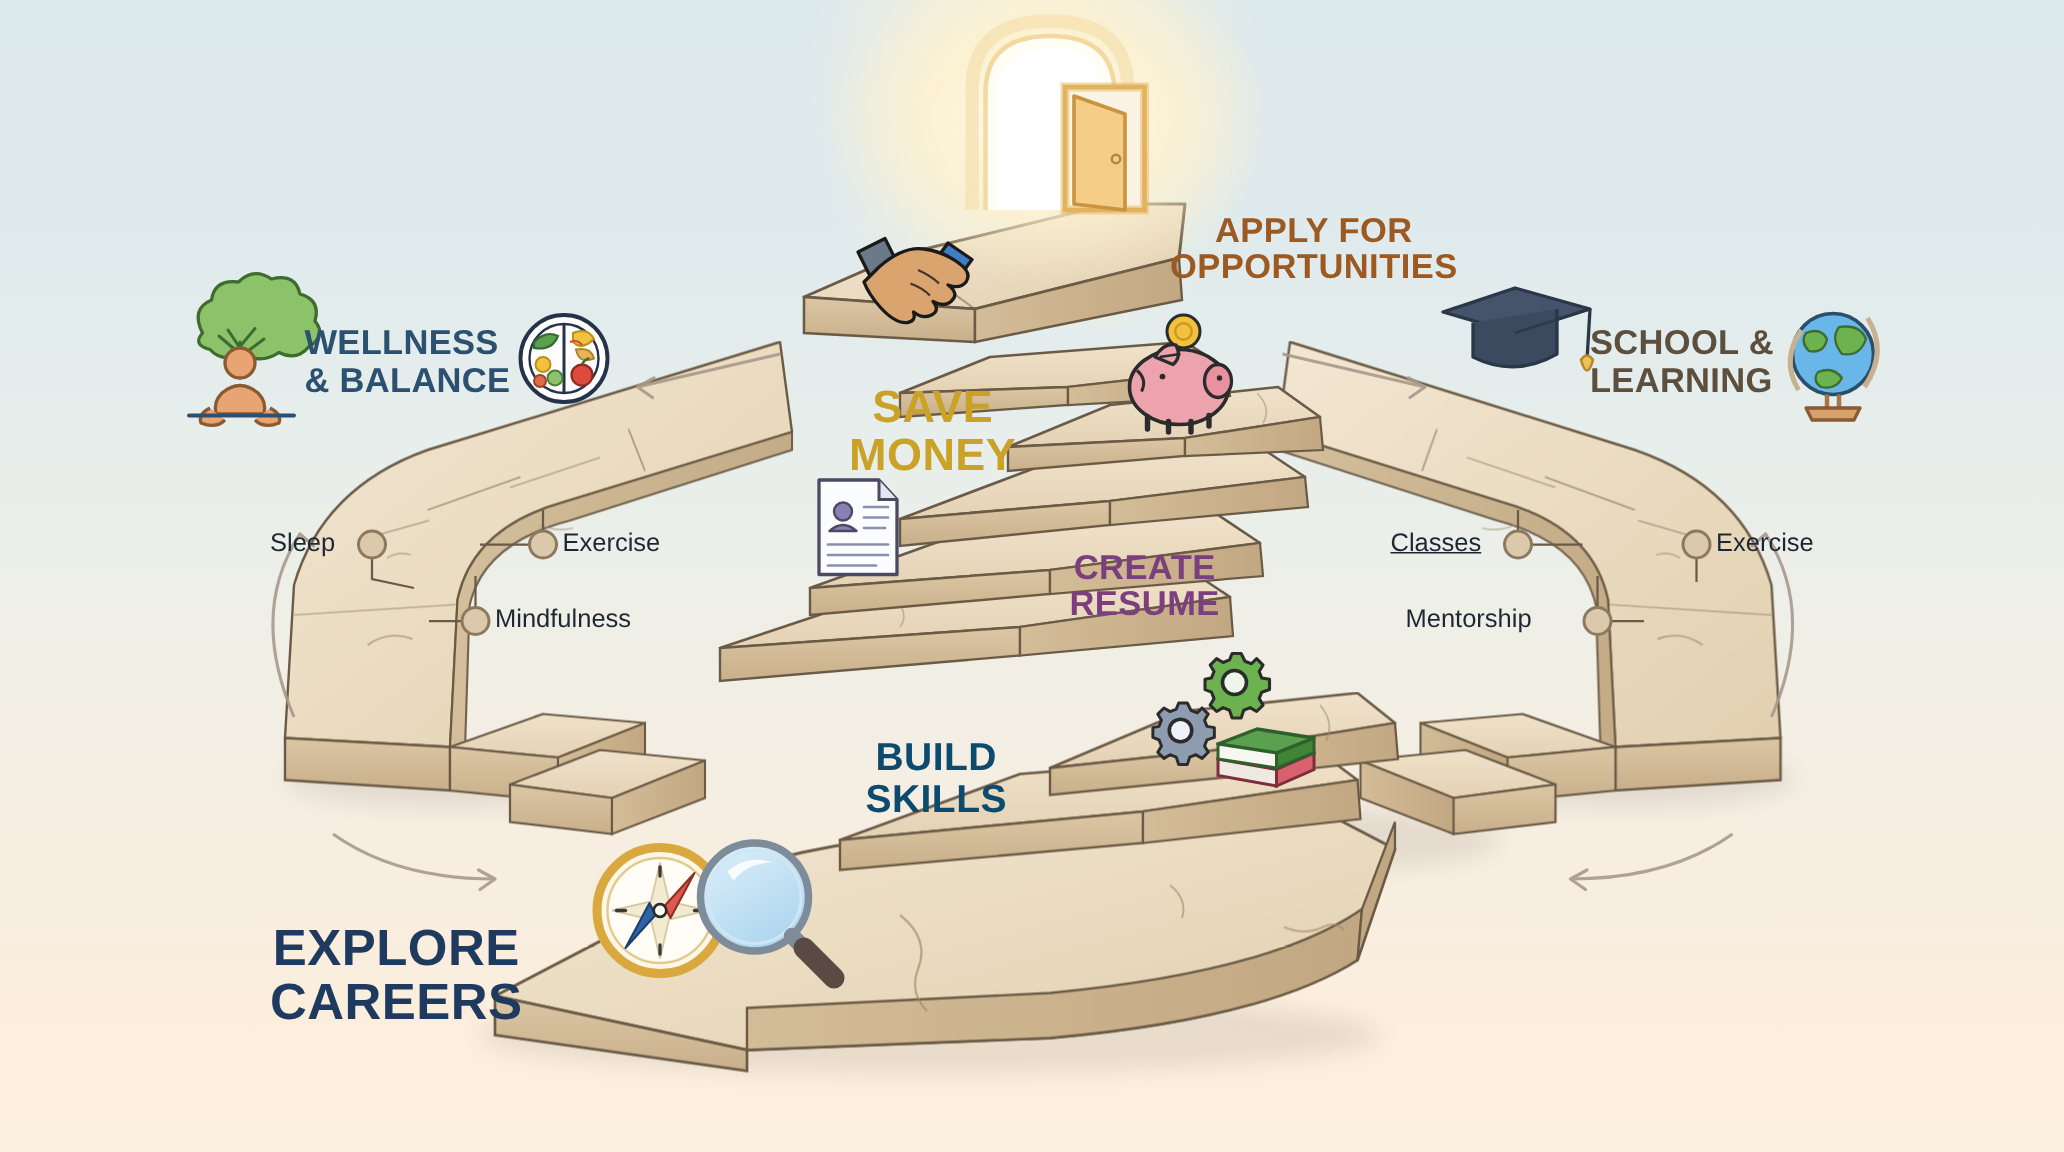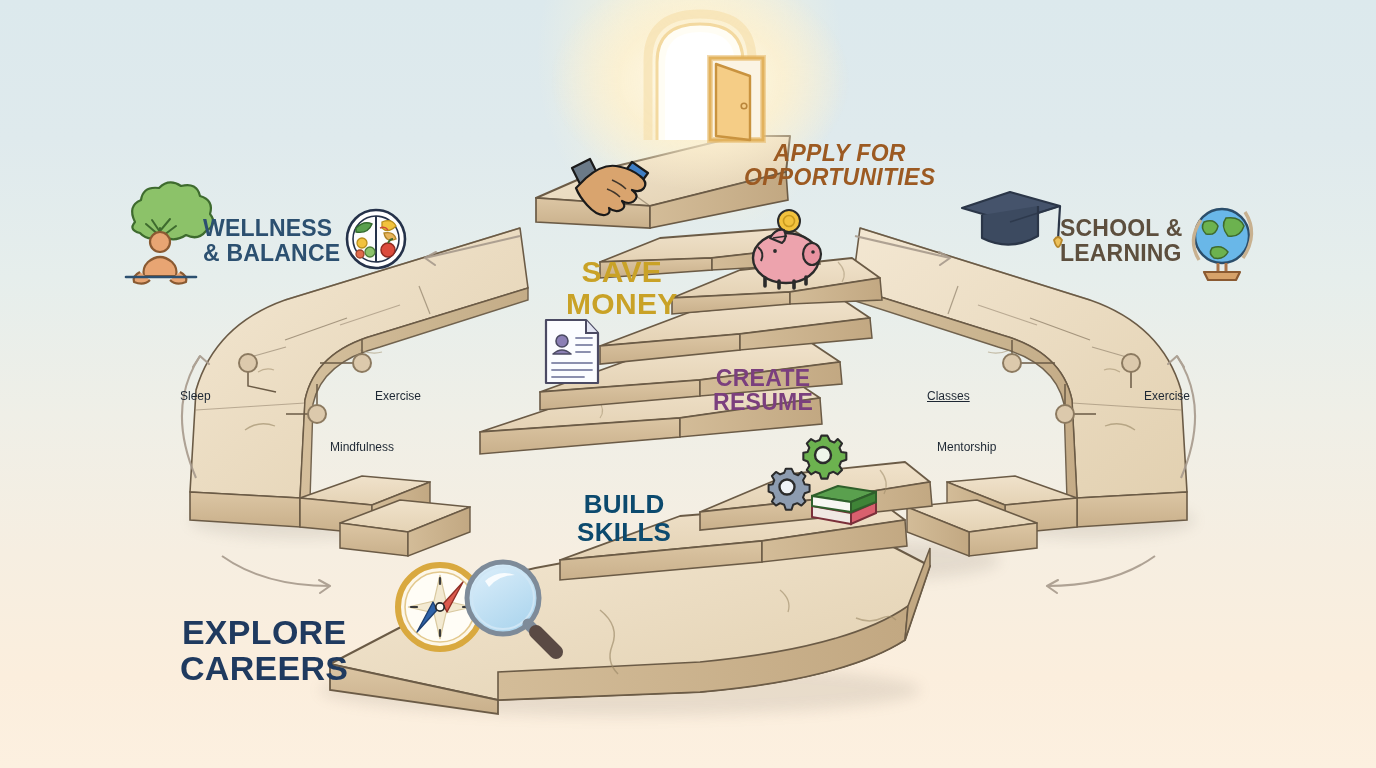--- a/index.html
+++ b/index.html
@@ -11,21 +11,21 @@
   #stage{position:relative;width:1376px;height:768px;overflow:hidden;}
   #bg{position:absolute;inset:0;
     background:linear-gradient(180deg,#dce9ed 0%, #dfeaed 18%, #e6eeec 36%, #efefe7 54%, #f6eee1 72%, #fbeedd 88%, #fcf0e0 100%);
   }
   #glow{position:absolute;left:530px;top:-140px;width:320px;height:360px;
     background:radial-gradient(ellipse at 50% 55%, rgba(255,246,214,.95) 0%, rgba(255,246,214,.55) 32%, rgba(255,246,214,0) 68%);
     pointer-events:none;}
   svg#art{position:absolute;inset:0;width:1376px;height:768px;}
 
   .step-label{position:absolute;font-weight:bold;letter-spacing:.3px;line-height:1.06;text-align:center;white-space:pre-line;}
-  .sub-label{position:absolute;font-size:12px;color:#1d2733;white-space:nowrap;margin-top:37px;}
+  .sub-label{position:absolute;font-size:17px;color:#1d2733;white-space:nowrap;}
   .branch-title{position:absolute;font-weight:bold;font-size:23px;line-height:1.08;white-space:pre-line;letter-spacing:.2px;}
 </style>
 </head>
 <body>
 
 <div id="stage">
   <div id="bg"></div>
   <div id="glow"></div>
 
   <svg id="art" viewBox="0 0 1376 768">
@@ -358,21 +358,21 @@
   </svg>
 
   <div class="step-label" style="left:180px;top:614px;color:#1f3a5f;font-size:34px;">EXPLORE
 CAREERS</div>
   <div class="step-label" style="left:577px;top:491px;color:#0c4a6e;font-size:26px;">BUILD
 SKILLS</div>
   <div class="step-label" style="left:713px;top:366px;color:#7b3f7e;font-size:23px;">CREATE
 RESUME</div>
   <div class="step-label" style="left:566px;top:256px;color:#c9a227;font-size:30px;">SAVE
 MONEY</div>
-  <div class="step-label" style="left:744px;top:141px;color:#9c5a22;font-size:23px;font-style:italic;">APPLY FOR
+  <div class="step-label" style="left:780px;top:141px;color:#9c5a22;font-size:23px;">APPLY FOR
 OPPORTUNITIES</div>
 
   <div class="branch-title" style="left:203px;top:216px;color:#2c5070;text-align:left;">WELLNESS
 &amp; BALANCE</div>
   <div class="branch-title" style="left:1060px;top:216px;color:#5d4f3e;text-align:left;">SCHOOL &amp;
 LEARNING</div>
 
   <div class="sub-label" style="left:180px;top:352px;">Sleep</div>
   <div class="sub-label" style="left:375px;top:352px;">Exercise</div>
   <div class="sub-label" style="left:330px;top:403px;">Mindfulness</div>

